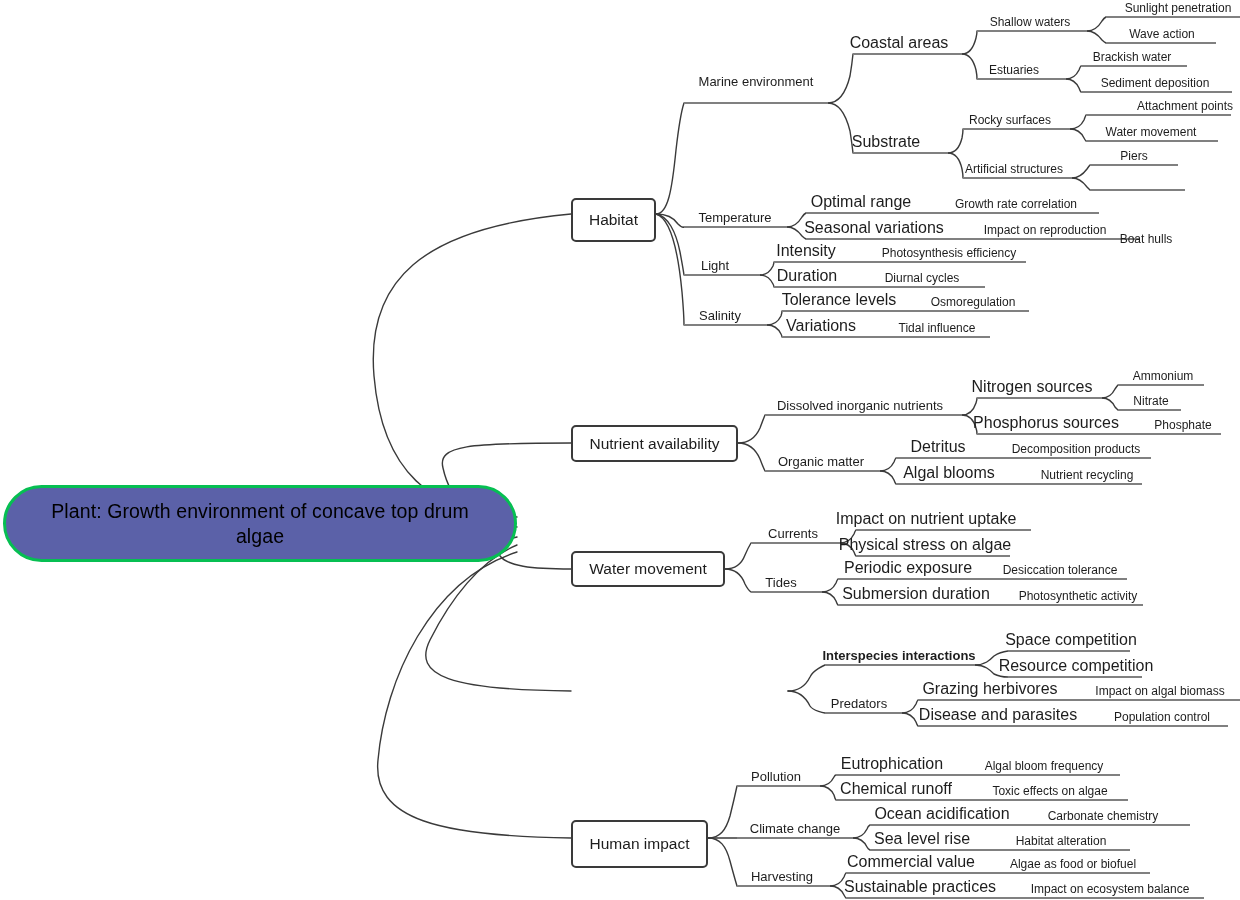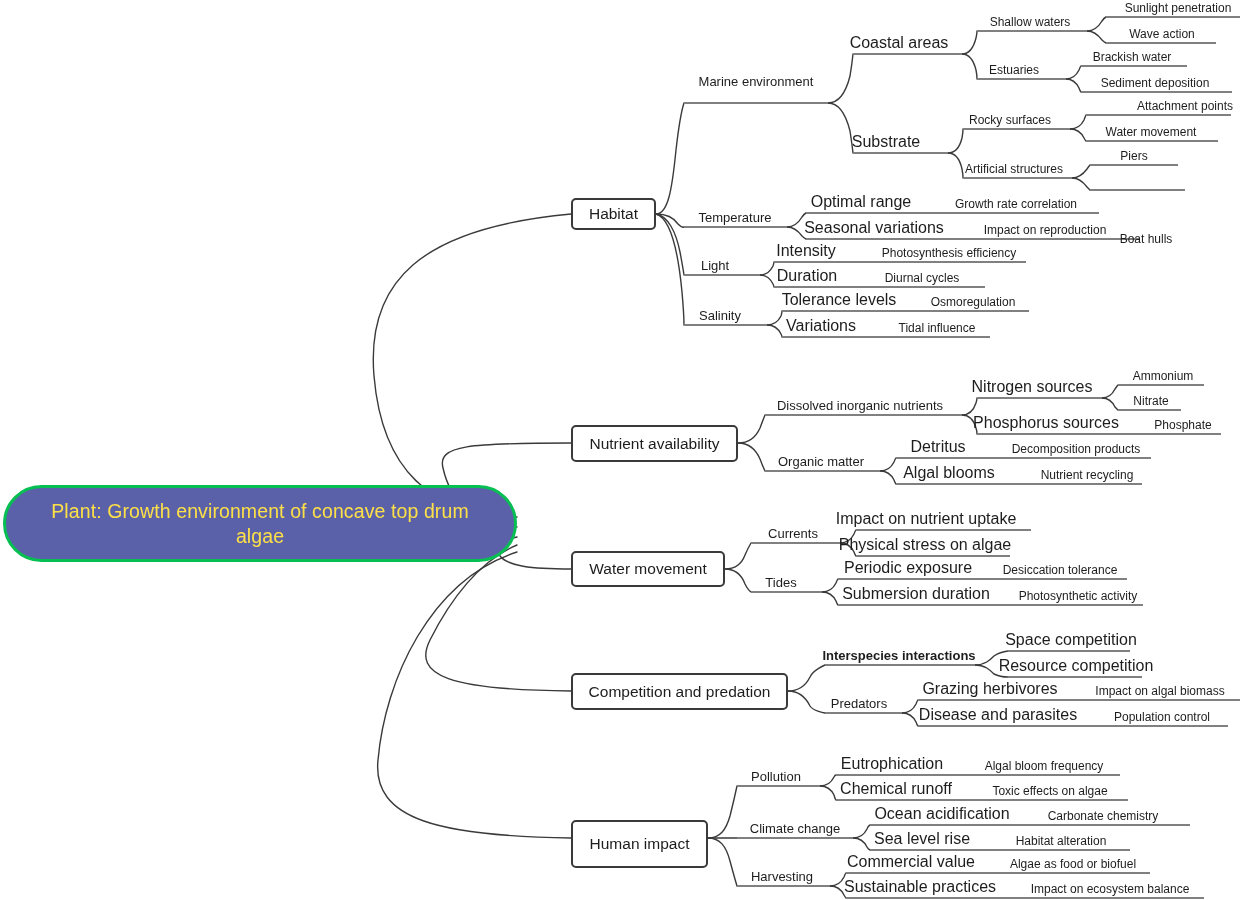--- a/index.html
+++ b/index.html
@@ -38,21 +38,21 @@
     height: 900px;
   }
 
   
   .root-node {
     position: absolute;
     box-sizing: border-box;
     background: #5b61a8;
     border: 3px solid #06bf52;
     border-radius: 46px;
-    color: #fde047;
+    color: #000000;
     display: flex;
     align-items: center;
     justify-content: center;
     text-align: center;
     font-size: 19.5px;
     line-height: 25px;
     padding: 4px 26px;
     letter-spacing: 0.1px;
   }
 
@@ -216,24 +216,23 @@
       <line x1="870" x2="985" y1="850" y2="850" stroke="#808080" stroke-width="2"></line>
       <line x1="985" x2="1130" y1="850" y2="850" stroke="#808080" stroke-width="2"></line>
       <line x1="737" x2="830" y1="886" y2="886" stroke="#808080" stroke-width="2"></line>
       <line x1="846" x2="990" y1="873" y2="873" stroke="#808080" stroke-width="2"></line>
       <line x1="990" x2="1150" y1="873" y2="873" stroke="#808080" stroke-width="2"></line>
       <line x1="846" x2="1012" y1="898" y2="898" stroke="#808080" stroke-width="2"></line>
       <line x1="1012" x2="1204" y1="898" y2="898" stroke="#808080" stroke-width="2"></line>
     </svg>
   <div id="nodes">
       <div class="root-node" style="left: 3px; top: 485px; width: 514px; height: 77px;">Plant: Growth environment of concave top drum algae</div>
-      <div class="branch-node" style="left: 571px; top: 198px; width: 85px; height: 32px;">Habitat</div>
+      <div class="branch-node" style="left: 571px; top: 198px; width: 85px; height: 44px;">Habitat</div>
       <div class="branch-node" style="left: 571px; top: 425px; width: 167px; height: 37px;">Nutrient availability</div>
       <div class="branch-node" style="left: 571px; top: 551px; width: 154px; height: 36px;">Water movement</div>
-      <div class="branch-node" style="left: 571px; top: 673px; width: 217px; height: 37px;">Competition and predation</div>
       <div class="branch-node" style="left: 571px; top: 820px; width: 137px; height: 48px;">Human impact</div>
       <div class="text-node lvl2" style="left: 756px; top: 91px;">Marine environment</div>
       <div class="text-node lvl3" style="left: 899px; top: 54px;">Coastal areas</div>
       <div class="text-node lvl4" style="left: 1030px; top: 31px;">Shallow waters</div>
       <div class="text-node lvl4" style="left: 1178px; top: 17px;">Sunlight penetration</div>
       <div class="text-node lvl4" style="left: 1162px; top: 43px;">Wave action</div>
       <div class="text-node lvl4" style="left: 1014px; top: 79px;">Estuaries</div>
       <div class="text-node lvl4" style="left: 1132px; top: 66px;">Brackish water</div>
       <div class="text-node lvl4" style="left: 1155px; top: 92px;">Sediment deposition</div>
       <div class="text-node lvl3" style="left: 886px; top: 153px;">Substrate</div>

